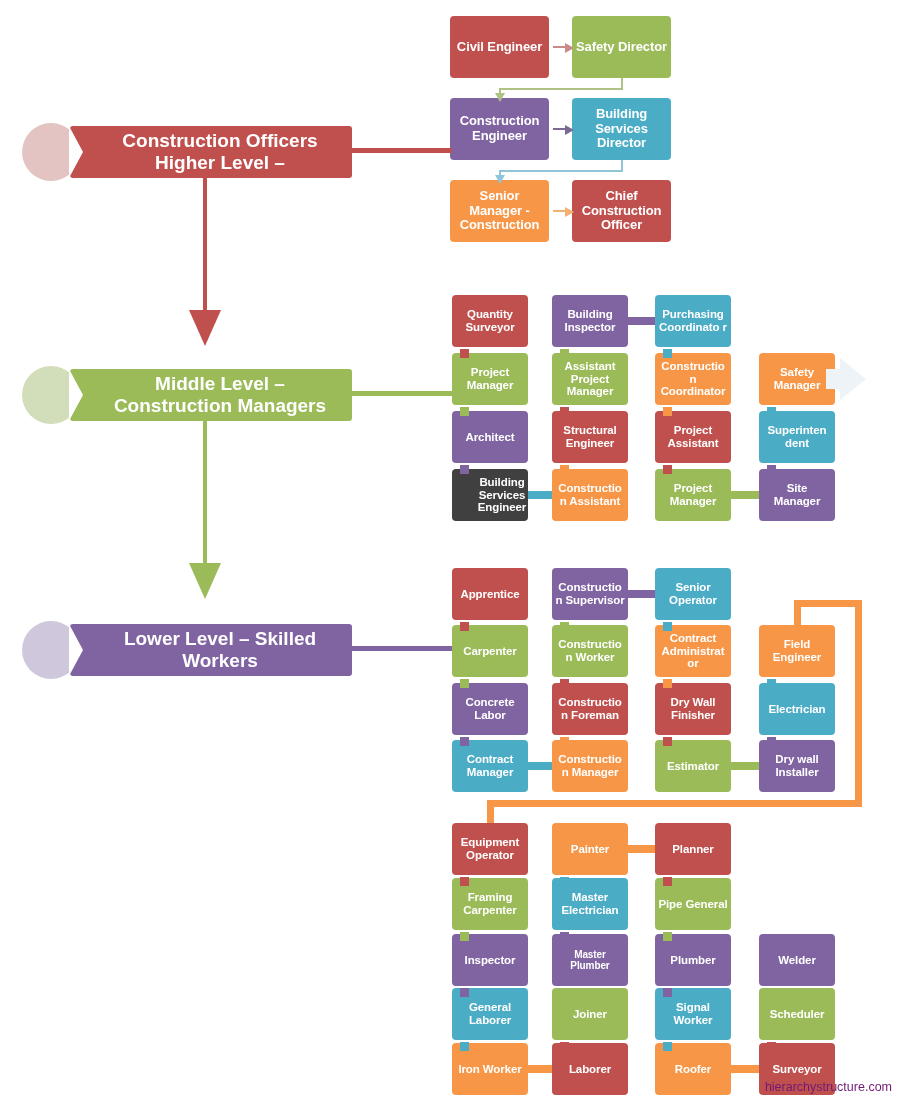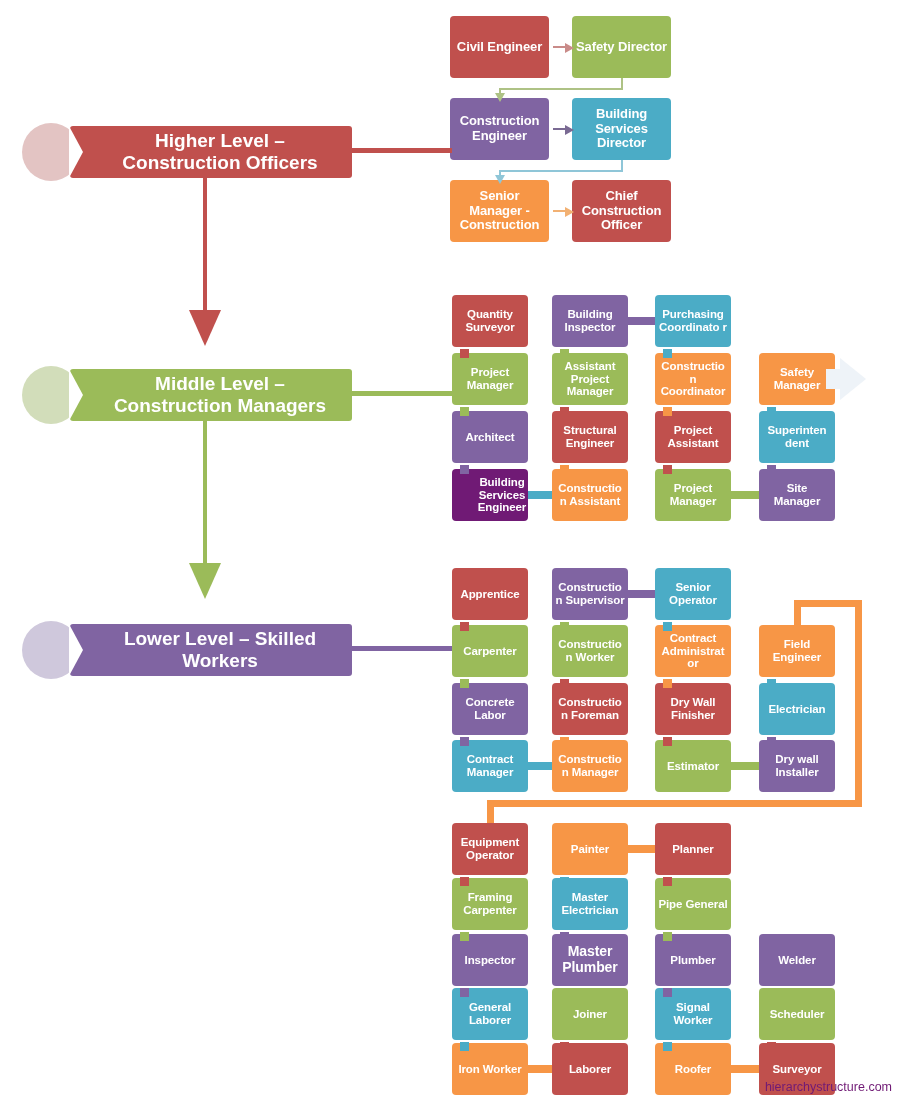--- a/index.html
+++ b/index.html
@@ -90,21 +90,21 @@
     </div>
     <div class="node" style="left: 552px; top: 411px; width: 76px; height: 52px; background: rgb(192, 80, 77); font-size: 11.5px;">
       <span>Structural Engineer</span>
     </div>
     <div class="node" style="left: 655px; top: 411px; width: 76px; height: 52px; background: rgb(192, 80, 77); font-size: 11.5px;">
       <span>Project Assistant</span>
     </div>
     <div class="node" style="left: 759px; top: 411px; width: 76px; height: 52px; background: rgb(75, 172, 198); font-size: 11.5px;">
       <span>Superinten dent</span>
     </div>
-    <div class="node" style="left: 452px; top: 469px; width: 76px; height: 52px; background: #701a75; font-size: 11.5px; padding-left: 27px;">
+    <div class="node" style="left: 452px; top: 469px; width: 76px; height: 52px; background: #404040; font-size: 11.5px; padding-left: 27px;">
       <span>Building Services Engineer</span>
     </div>
     <div class="node" style="left: 552px; top: 469px; width: 76px; height: 52px; background: rgb(247, 150, 70); font-size: 11.5px;">
       <span>Constructio n Assistant</span>
     </div>
     <div class="node" style="left: 655px; top: 469px; width: 76px; height: 52px; background: rgb(155, 187, 89); font-size: 11.5px;">
       <span>Project Manager</span>
     </div>
     <div class="node" style="left: 759px; top: 469px; width: 76px; height: 52px; background: rgb(128, 100, 162); font-size: 11.5px;">
       <span>Site Manager</span>
@@ -198,21 +198,21 @@
     </div>
     <div class="node" style="left: 552px; top: 878px; width: 76px; height: 52px; background: rgb(75, 172, 198); font-size: 11.5px;">
       <span>Master Electrician</span>
     </div>
     <div class="node" style="left: 655px; top: 878px; width: 76px; height: 52px; background: rgb(155, 187, 89); font-size: 11.5px;">
       <span>Pipe General</span>
     </div>
     <div class="node" style="left: 452px; top: 934px; width: 76px; height: 52px; background: rgb(128, 100, 162); font-size: 11.5px;">
       <span>Inspector</span>
     </div>
-    <div class="node" style="left: 552px; top: 934px; width: 76px; height: 52px; background: rgb(128, 100, 162); font-size: 14px;">
+    <div class="node" style="left: 552px; top: 934px; width: 76px; height: 52px; background: rgb(128, 100, 162); font-size: 10px;">
       <span>Master Plumber</span>
     </div>
     <div class="node" style="left: 655px; top: 934px; width: 76px; height: 52px; background: rgb(128, 100, 162); font-size: 11.5px;">
       <span>Plumber</span>
     </div>
     <div class="node" style="left: 759px; top: 934px; width: 76px; height: 52px; background: rgb(128, 100, 162); font-size: 11.5px;">
       <span>Welder</span>
     </div>
     <div class="node" style="left: 452px; top: 988px; width: 76px; height: 52px; background: rgb(75, 172, 198); font-size: 11.5px;">
       <span>General Laborer</span>
@@ -256,22 +256,22 @@
     <div class="conn" style="left: 528px; top: 1065px; width: 24px; height: 8px; background: rgb(247, 150, 70);"></div>
     <div class="conn" style="left: 731px; top: 1065px; width: 28px; height: 8px; background: rgb(247, 150, 70);"></div>
     <div class="conn" style="left: 793.5px; top: 600px; width: 7px; height: 25px; background: rgb(247, 150, 70);"></div>
     <div class="conn" style="left: 793.5px; top: 600px; width: 68.5px; height: 7px; background: rgb(247, 150, 70);"></div>
     <div class="conn" style="left: 855px; top: 600px; width: 7px; height: 207px; background: rgb(247, 150, 70);"></div>
     <div class="conn" style="left: 486.5px; top: 800px; width: 375.5px; height: 7px; background: rgb(247, 150, 70);"></div>
     <div class="conn" style="left: 486.5px; top: 800px; width: 7px; height: 23px; background: rgb(247, 150, 70);"></div>
     <div class="lvcircle" style="left: 22px; top: 123px; width: 58px; height: 58px; background: rgb(227, 196, 195);"></div>
     <div class="level" style="left: 70px; top: 126px; width: 282px; background: rgb(192, 80, 77);">
       <div class="lvtxt">
+        <span style="display: block;">Construction Officers</span>
         <span style="display: block;">Higher Level –</span>
-        <span style="display: block;">Construction Officers</span>
       </div>
     </div>
     <div class="notch" style="left: 69px; top: 126px; border-top: 26px solid transparent; border-bottom: 26px solid transparent; border-left: 14px solid rgb(255, 255, 255);"></div>
     <div class="lvcircle" style="left: 22px; top: 366px; width: 58px; height: 58px; background: rgb(210, 221, 186);"></div>
     <div class="level" style="left: 70px; top: 369px; width: 282px; background: rgb(155, 187, 89);">
       <div class="lvtxt">
         <span style="display: block;">Middle Level –</span>
         <span style="display: block;">Construction Managers</span>
       </div>
     </div>

